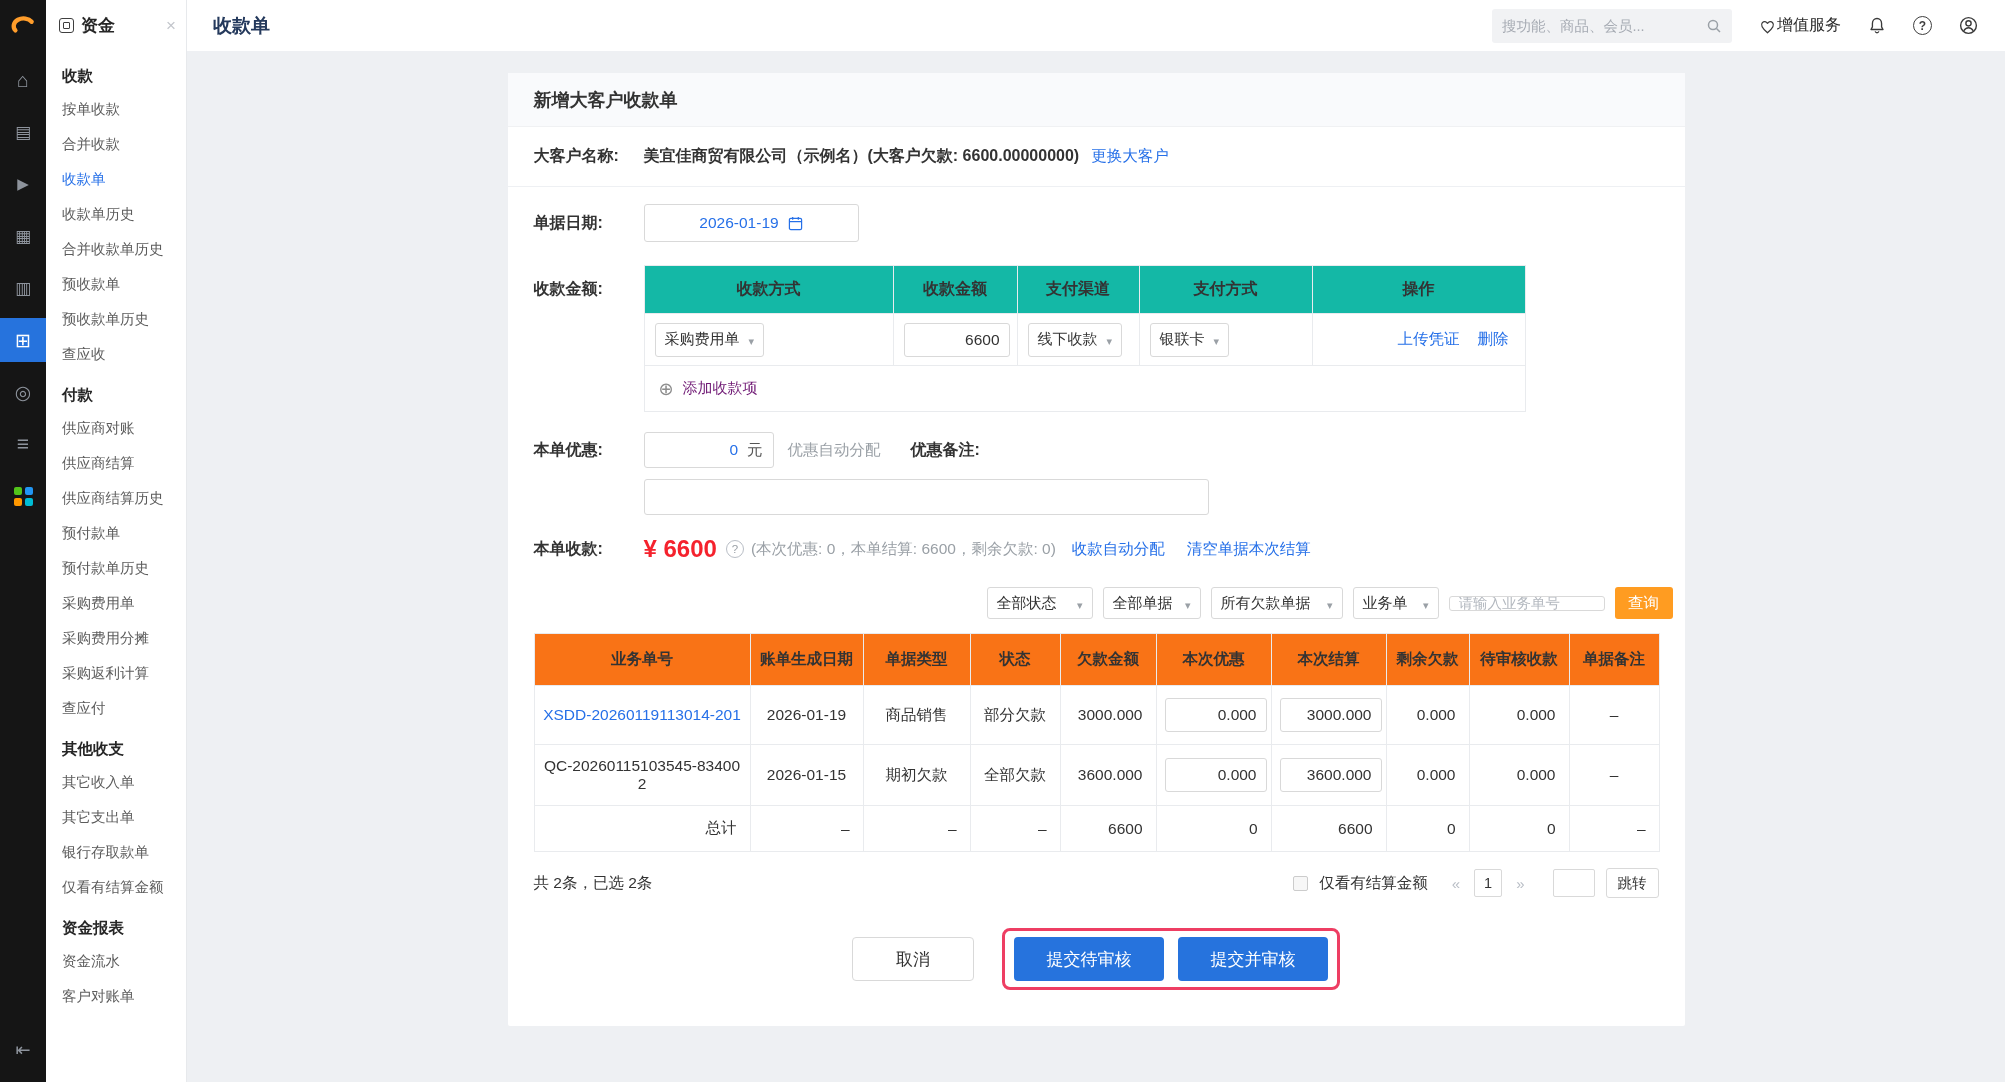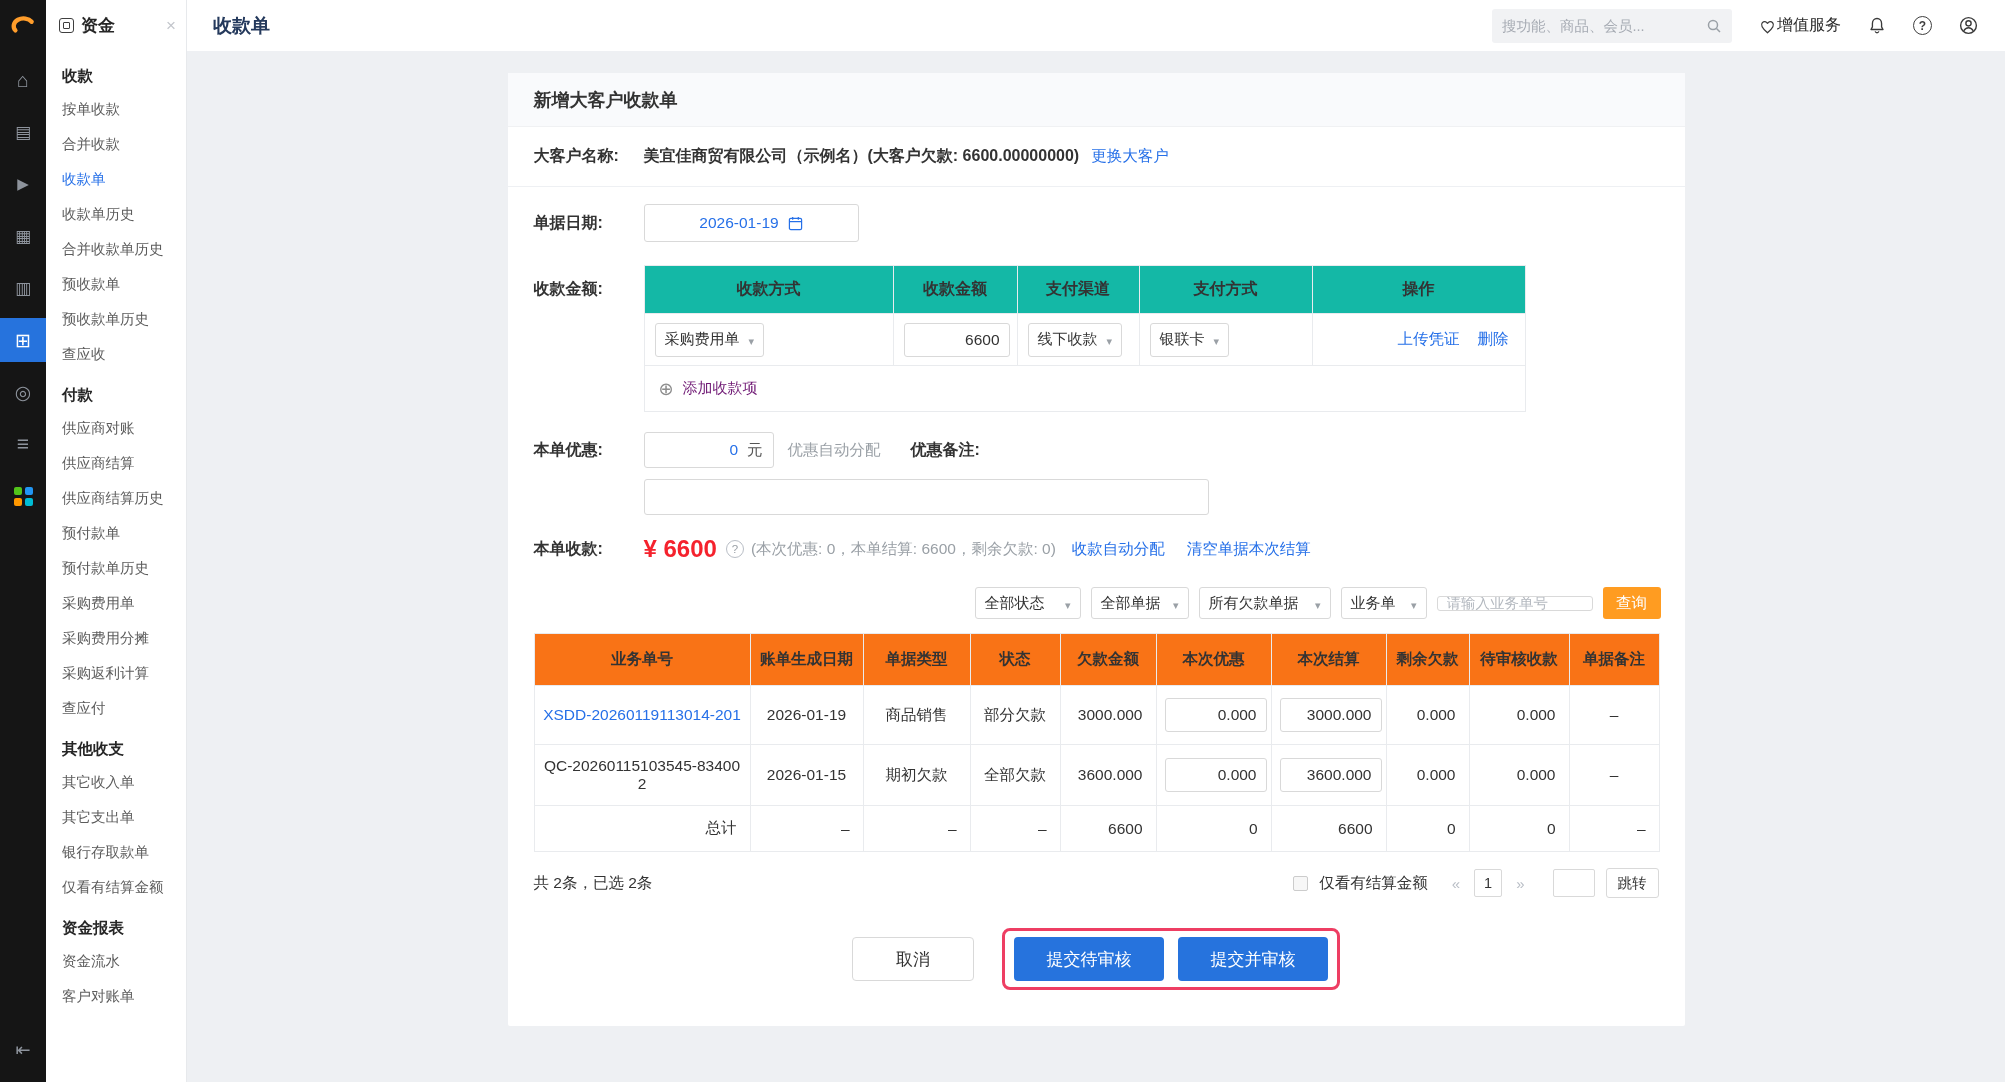--- a/index.html
+++ b/index.html
@@ -103,21 +103,21 @@
   .row-receipt{align-items:center;padding-top:20px;padding-bottom:8px}
   .receipt-line{display:flex;align-items:center}
   .amount{color:#f5222d;font-size:24px;font-weight:bold}
   .q-circle{width:18px;height:18px;border:1px solid #b9bec6;border-radius:50%;color:#9aa0a6;font-size:11.5px;
             display:flex;align-items:center;justify-content:center;margin-left:9px;cursor:pointer}
   .q-circle::after{content:"?"}
   .summary{color:#9aa0a6;font-size:15.5px;margin-left:7px}
   .rc-link1{margin-left:16px}
   .rc-link2{margin-left:22px}
 
-  .filter-row{display:flex;justify-content:flex-end;align-items:center;gap:10px;padding:16px 24px 14px}
+  .filter-row{display:flex;justify-content:flex-end;align-items:center;gap:10px;padding:16px 12px 14px}
   .select.sm{height:32px;justify-content:space-between}
   .w104{width:106px}.w96{width:98px}.w130{width:132px}.w84{width:86px}
   .filter-input{width:156px;height:15px;border:1px solid #d9d9d9;border-radius:3px;padding:0 9px;font-size:14.5px;
                 outline:none;font-family:inherit}
   .filter-input::placeholder{color:#b3b8bf}
   .query-btn{width:58px;height:32px;background:#ff9c21;color:#fff;border:none;border-radius:3px;font-size:15.5px;
              cursor:pointer;font-family:inherit}
 
   .data-table{margin:0 26px;width:1125px;border-collapse:collapse;table-layout:fixed}
   .data-table th{height:52px;background:#f97316;border:1px solid #e9ebee;font-size:15.5px;font-weight:bold;color:#333;text-align:center}

